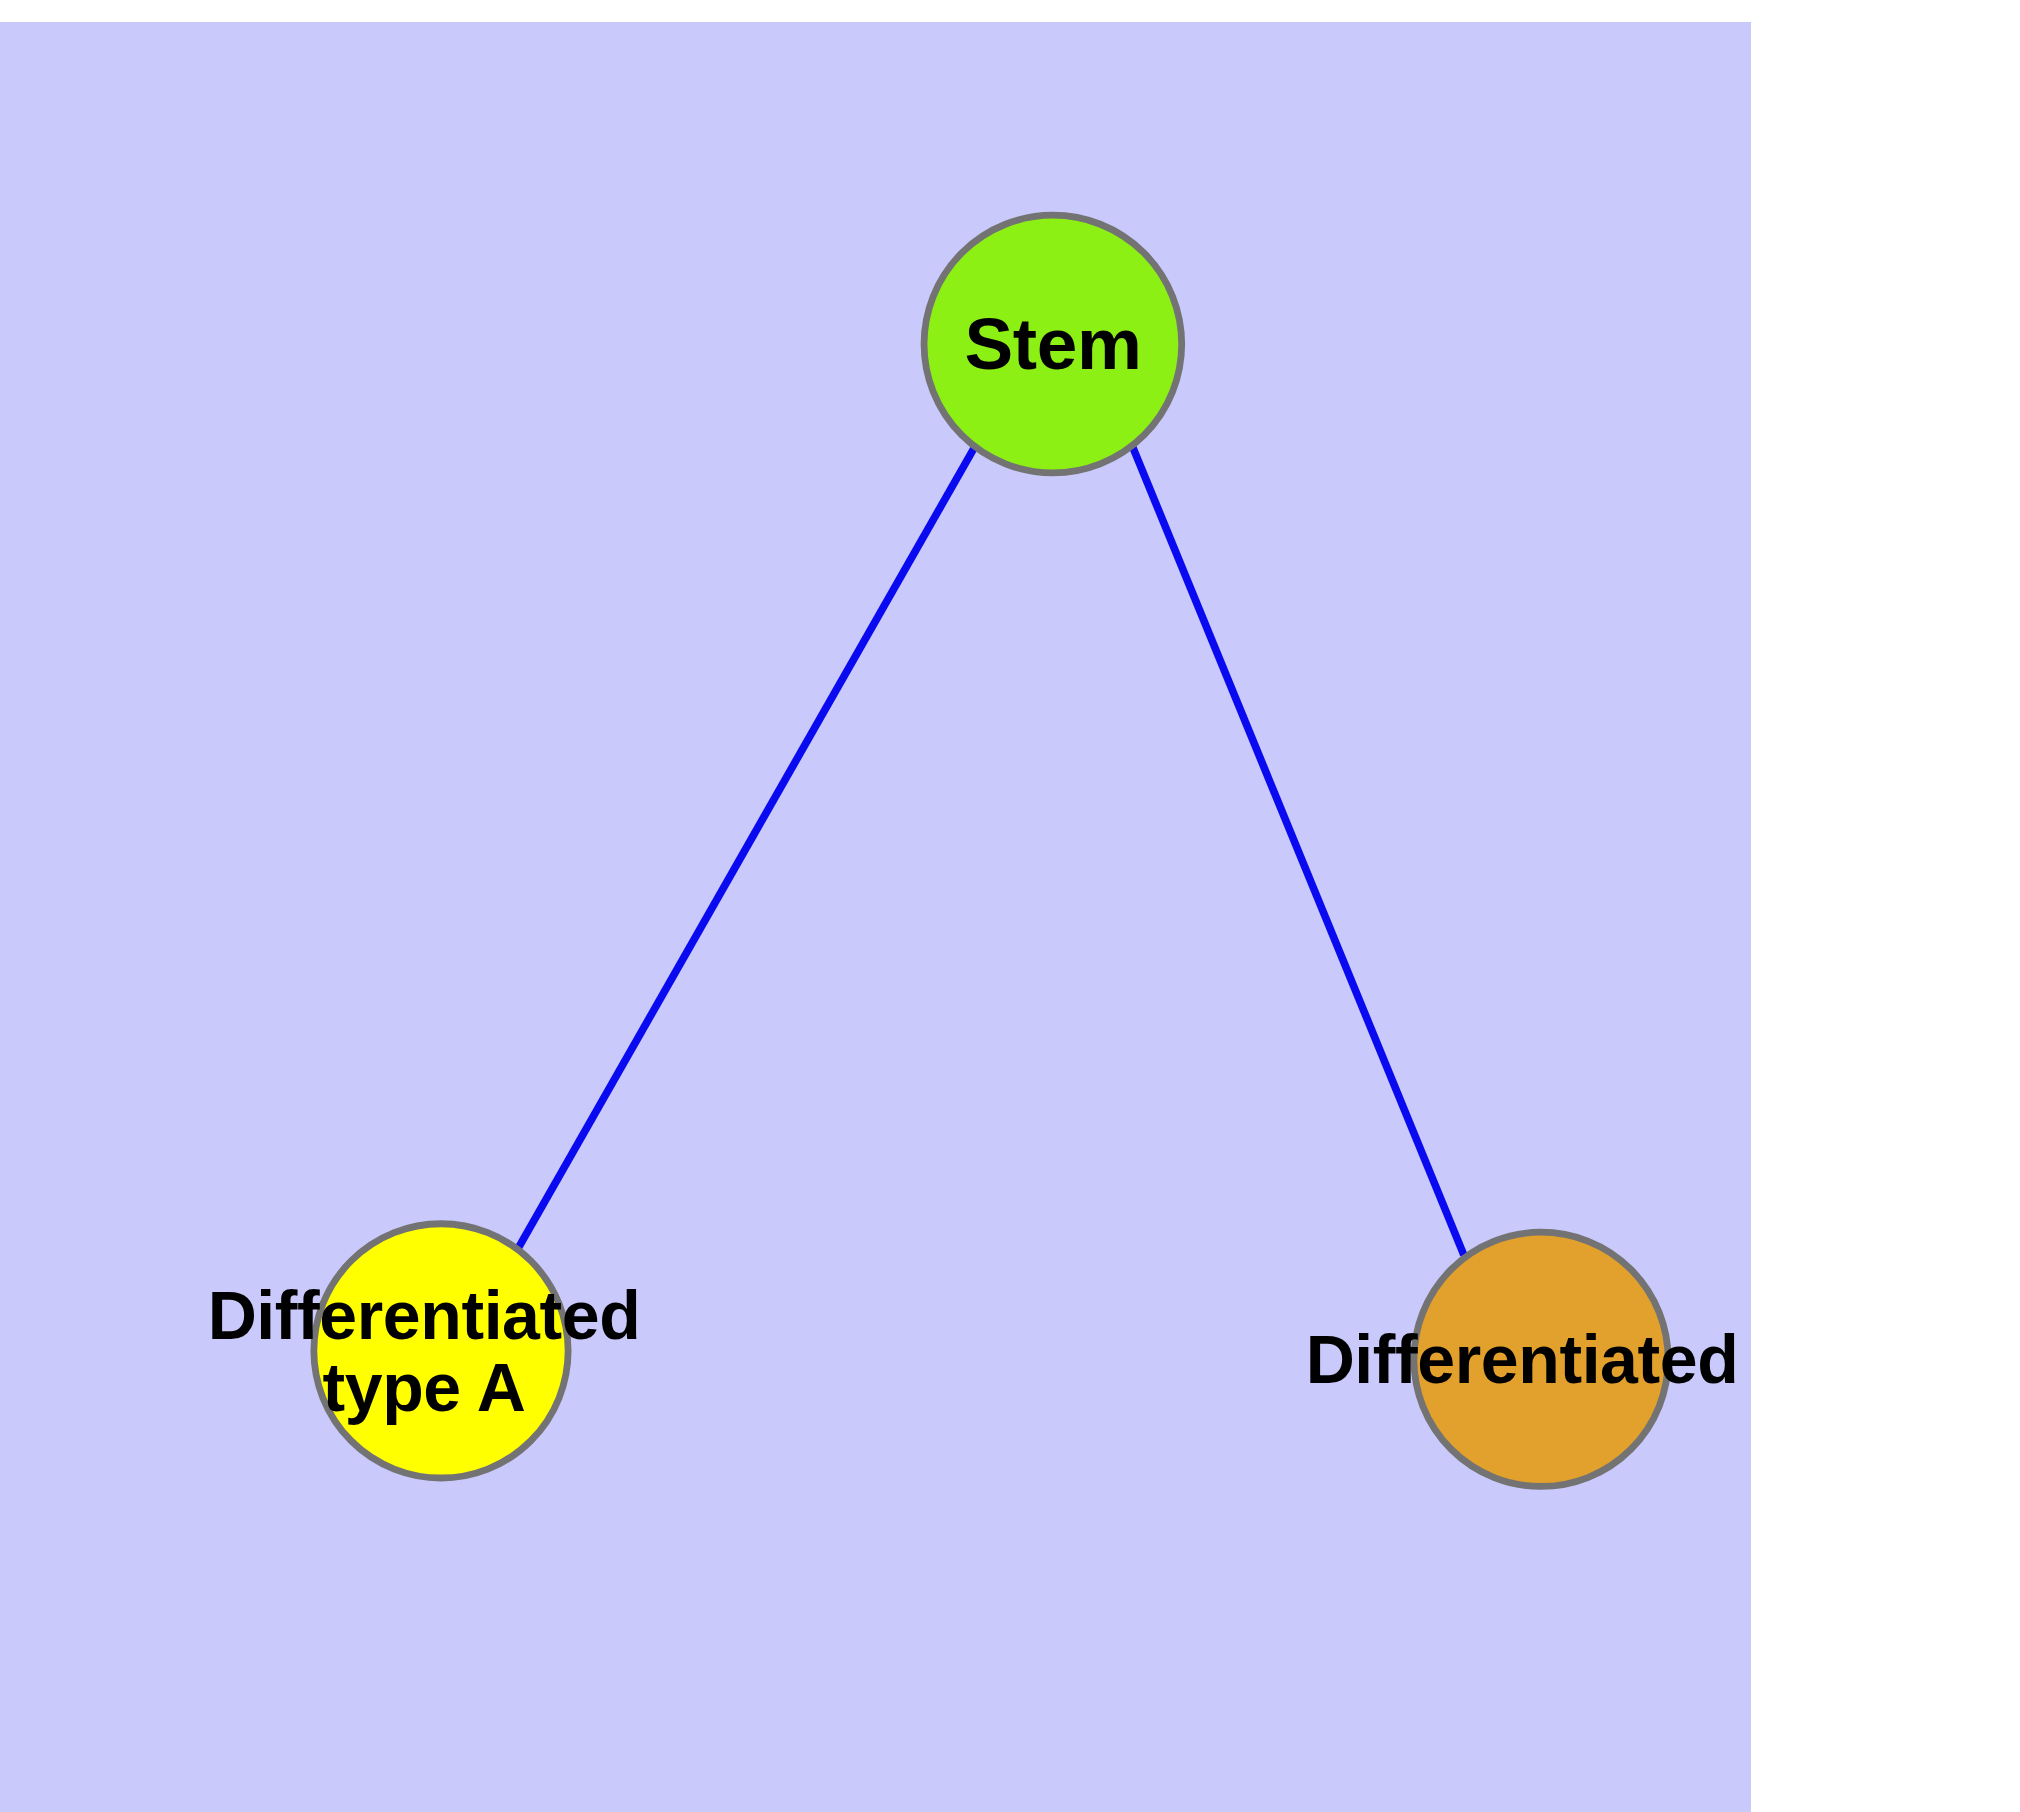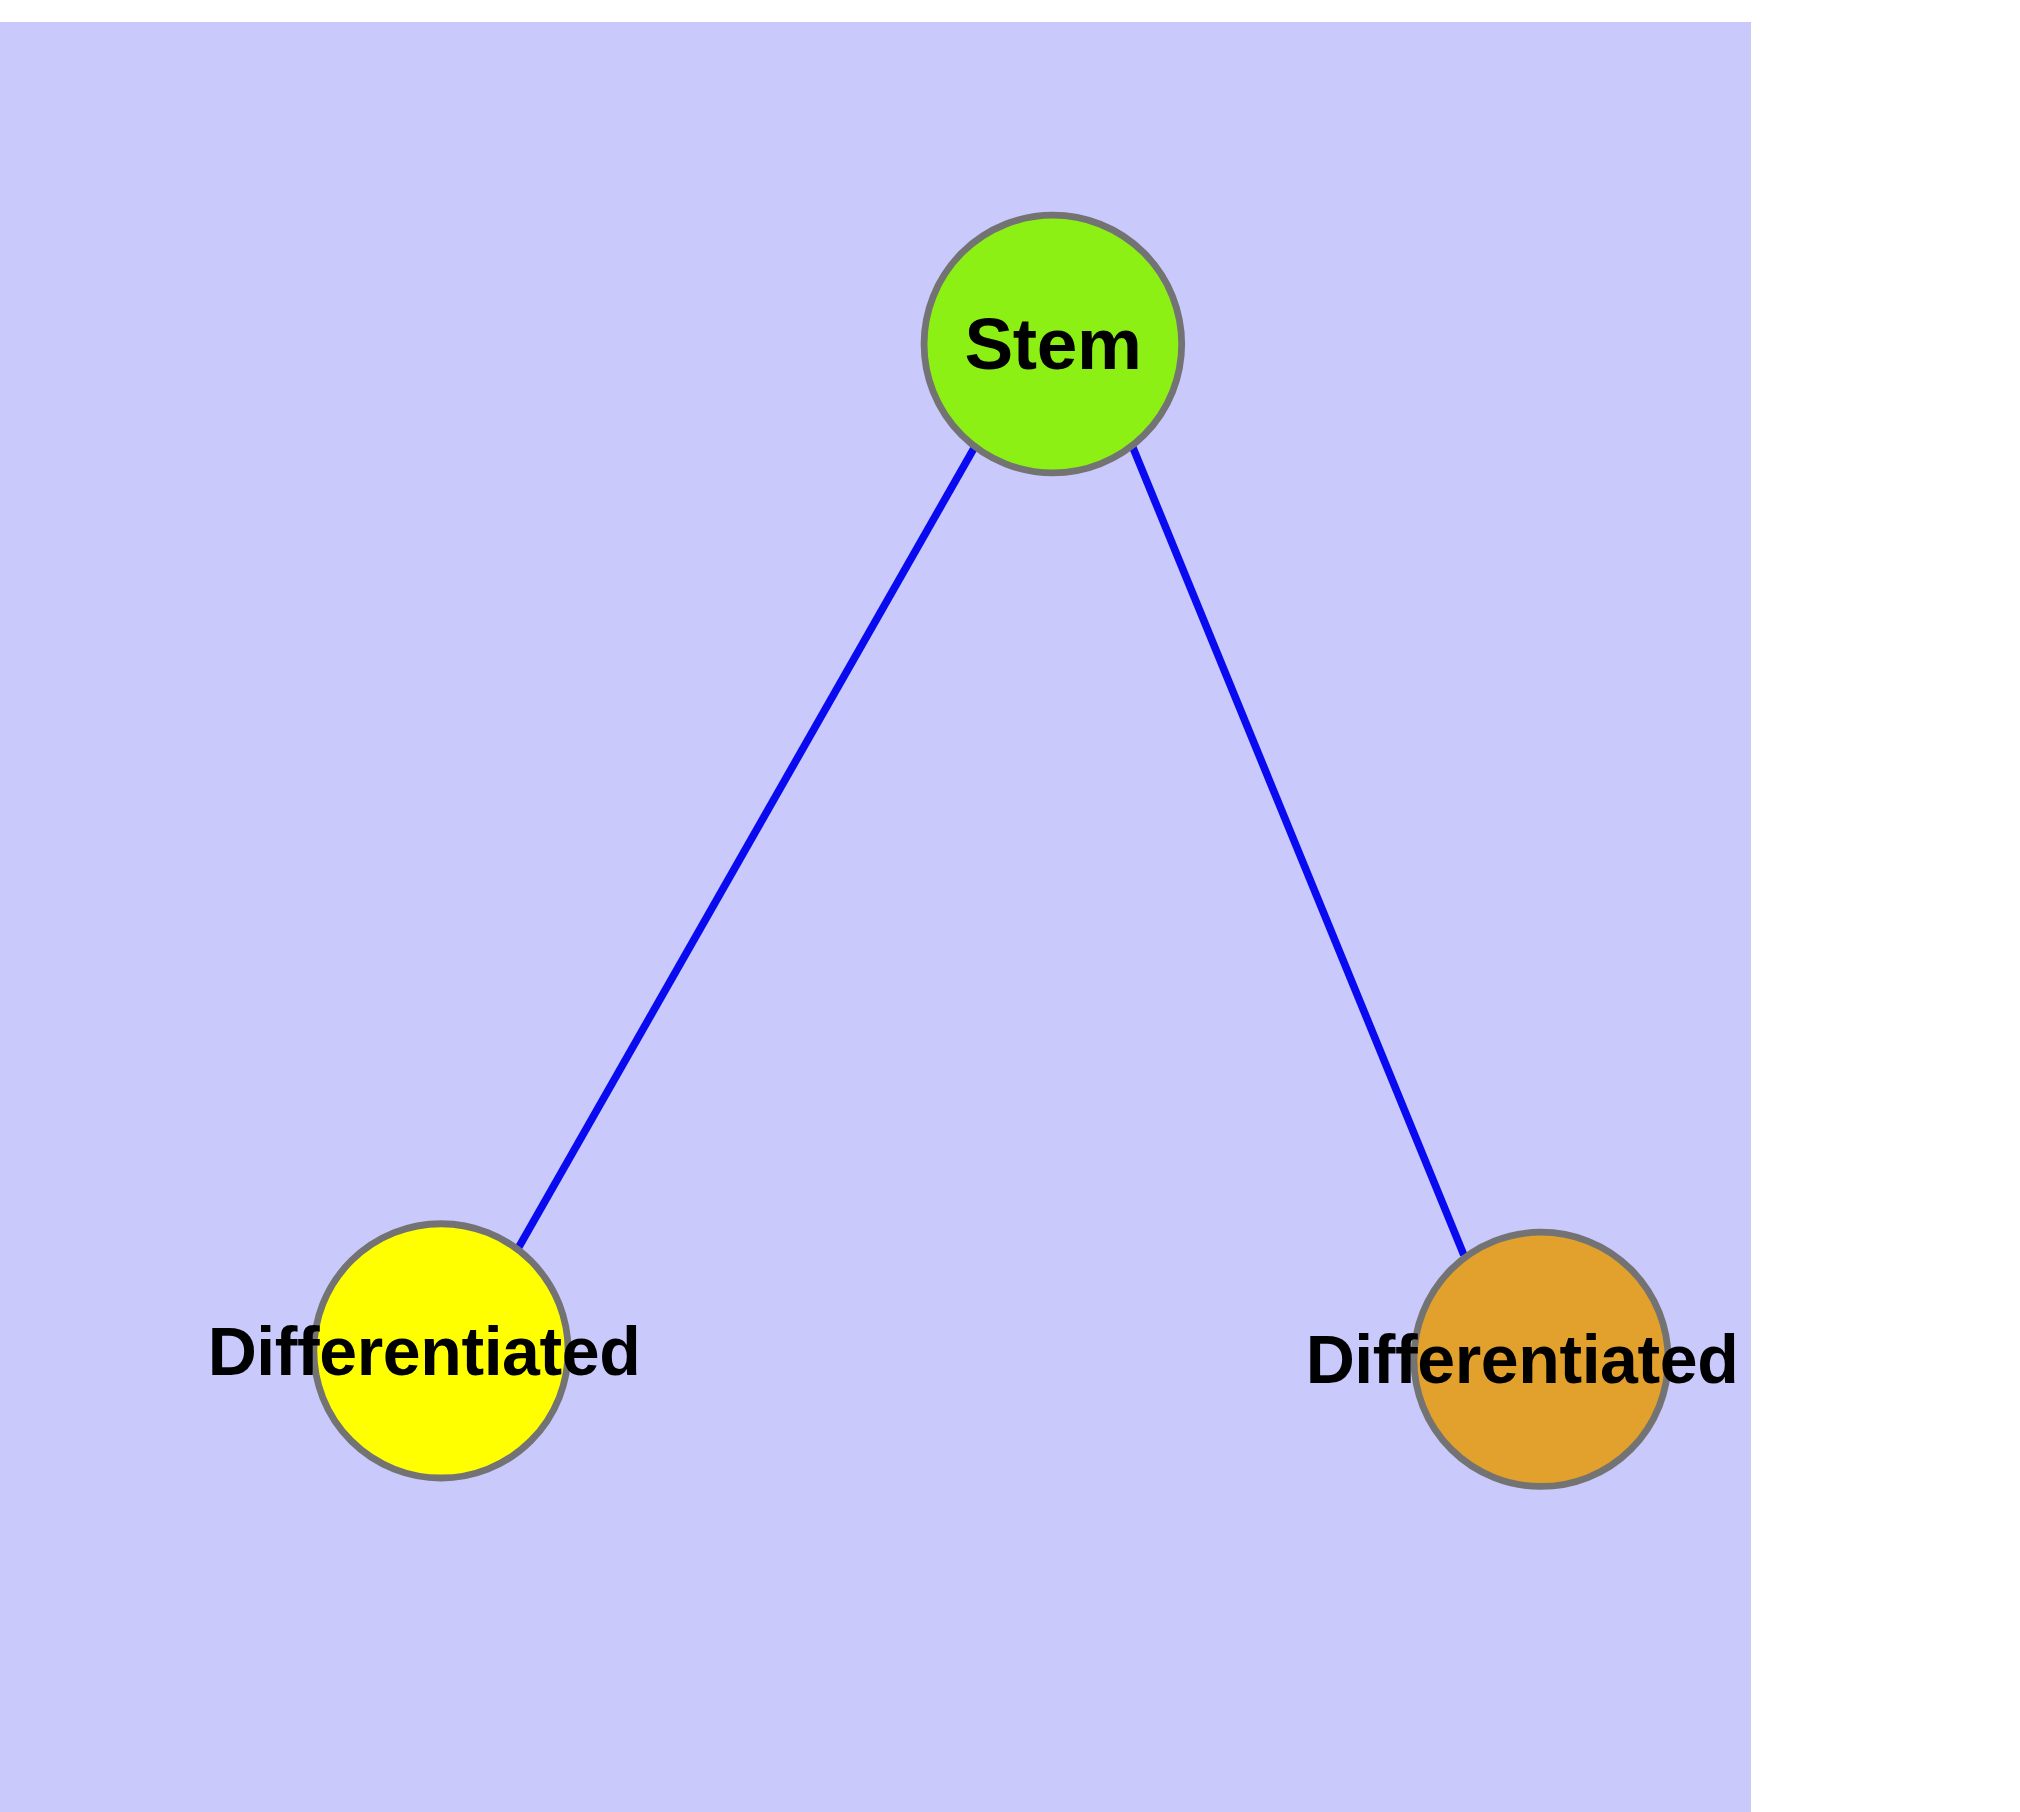--- a/index.html
+++ b/index.html
@@ -64,19 +64,19 @@
       </g>
       <g>
         <circle cx="1242" cy="380" r="152" fill="#8cf015" stroke="#737373" stroke-width="8"></circle>
         <circle cx="520" cy="1568" r="150" fill="#ffff00" stroke="#737373" stroke-width="8"></circle>
         <circle cx="1818" cy="1578" r="150" fill="#e2a02c" stroke="#737373" stroke-width="8"></circle>
       </g>
     </svg>
 
     <div class="node-label label-stem" style="left:1053px; top:322px;">Stem</div>
 
-    <div class="node-label label-leaf" style="left:424px; top:1329px;"><span>Differentiated</span><br></div>
+    <div class="node-label label-leaf" style="left:424px; top:1329px;"><span>Differentiated</span><br><span>type A</span></div>
 
     <div class="node-label label-leaf" style="left:1522px; top:1337px;"><span>Differentiated</span><br></div>
 
   </div>
 </div>
 
 
 </body></html>

